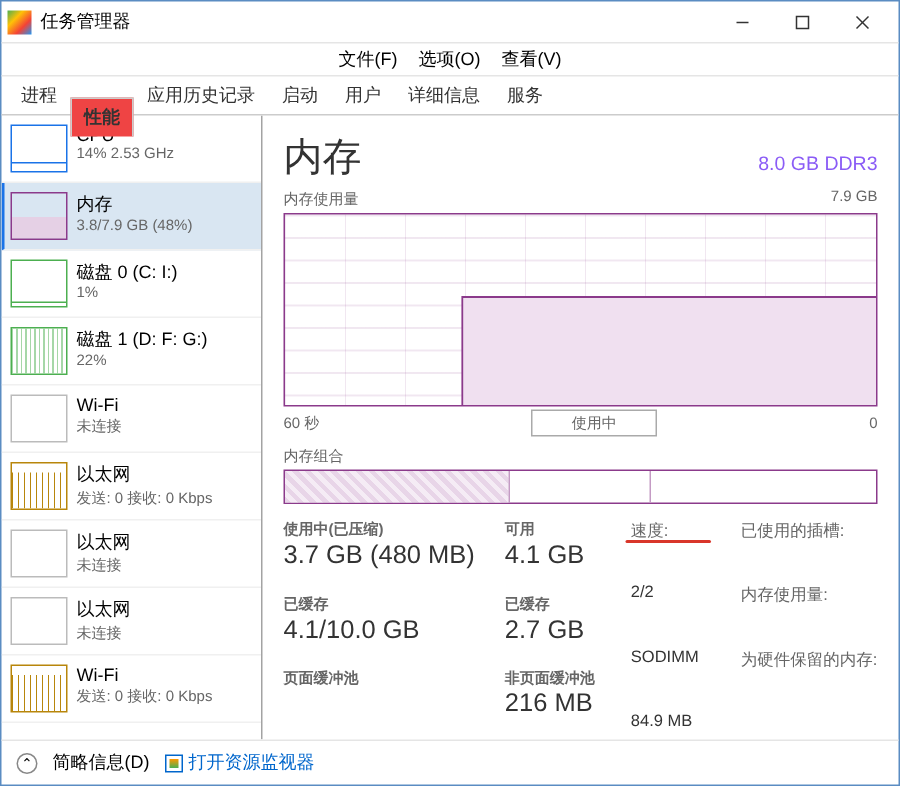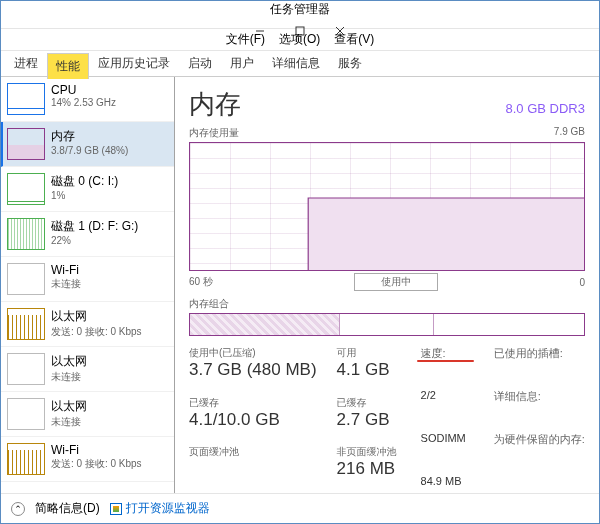--- a/index.html
+++ b/index.html
@@ -1,28 +1,28 @@
 <!DOCTYPE html>
 <html><head>
 <meta charset="utf-8">
 <style>
 * { margin: 0; padding: 0; box-sizing: border-box; font-family: "Microsoft YaHei", "Segoe UI", sans-serif; }
 body { background: #f0f0f0; width: 600px; height: 524px; overflow: hidden; font-size: 12px; }
 .window { background: #fff; width: 600px; height: 524px; border: 1px solid #5a8cc2; display: flex; flex-direction: column; }
-.titlebar { height: 28px; display: flex; align-items: center; padding: 0 4px; border-bottom: 1px solid #e5e5e5; flex-direction: column; }
+.titlebar { height: 28px; display: flex; align-items: center; padding: 0 4px; border-bottom: 1px solid #e5e5e5; }
 .titlebar-icon { width: 16px; height: 16px; background: linear-gradient(135deg,#4caf50,#ffc107,#f44336,#2196f3); margin-right: 6px; }
 .titlebar-title { flex: 1; font-size: 12px; color: #000; }
 .titlebar-btns { display: flex; }
 .titlebar-btn { width: 40px; height: 26px; display: flex; align-items: center; justify-content: center; color: #555; }
 .titlebar-btn svg { width: 10px; height: 10px; }
 .menubar { height: 22px; display: flex; align-items: center; padding: 0 23px; gap: 2px; font-size: 12px; border-bottom: 1px solid #e5e5e5; justify-content: center; }
 .menubar span { padding: 2px 6px; }
 .tabs { height: 26px; display: flex; align-items: flex-end; padding: 0 4px; gap: 0; border-bottom: 1px solid #ccc; font-size: 12px; }
 .tab { padding: 4px 8px; border: 1px solid transparent; border-bottom: none; color: #333; }
-.tab.active { border-color: #ccc; background: #fde047; position: relative; top: 3px; }
+.tab.active { border-color: #ccc; background: #ef4444; position: relative; top: 15px; font-weight: bold; }
 .content { flex: 1; display: flex; overflow: hidden; }
 .sidebar { width: 174px; border-right: 1px solid #a3a3a3; overflow-y: auto; }
 .side-item { display: flex; padding: 6px 6px; border-bottom: 1px solid #f0f0f0; gap: 6px; align-items: flex-start; }
 .side-item.selected { background: #d9e6f2; border-left: 2px solid #1a73e8; padding-left: 4px; }
 .side-graph { width: 38px; height: 32px; border: 1px solid; flex-shrink: 0; position: relative; overflow: hidden; }
 .sg-cpu { border-color:#1a73e8; } .sg-cpu::after{content:"";position:absolute;left:0;right:0;bottom:4px;height:1px;border-top:1px solid #1a73e8;}
 .sg-mem { border-color:#8b3a8b; background:linear-gradient(to top,#e5d0e5 48%,transparent 48%);}
 .sg-disk0{ border-color:#4caf50;} .sg-disk0::after{content:"";position:absolute;left:0;right:0;bottom:2px;height:1px;background:#4caf50;}
 .sg-disk1{ border-color:#4caf50;} .sg-disk1::before{content:"";position:absolute;left:0;right:0;bottom:0;top:0;background:repeating-linear-gradient(90deg,#4caf50 0 1px,transparent 1px 3px);opacity:.5;}
 .sg-wifi { border-color:#bbb;}
@@ -45,21 +45,21 @@
 .use-tag { border:1px solid #aaa; padding:1px 26px; font-size:10px;}
 .comp-lbl { font-size:10px; color:#666; margin-top:6px;}
 .comp-bar { height:26px; border:1px solid #8b3a8b; margin-top:2px; display:flex;}
 .comp-seg { height:100%; border-right:1px solid #c49bc4;}
 .comp-seg:nth-child(1){width:38%;background:repeating-linear-gradient(45deg,#e8d5e8 0 3px,#f5ecf5 3px 6px);}
 .comp-seg:nth-child(2){width:24%;}
 .comp-seg:nth-child(3){width:38%; border-right:none;}
 .stats { display:flex; gap:24px; margin-top:10px; flex-wrap:wrap; }
 .stats-left { display:grid; grid-template-columns:auto auto; column-gap:20px; row-gap:8px; }
 .stat-block { display:flex; flex-direction:column; }
-.stat-label { font-size:10px; color:#666; }
+.stat-label { font-size:10px; color:#666;font-weight:bold; }
 .stat-value { font-size:17px; color:#333; }
 .stats-right { display:grid; grid-template-columns:auto auto; column-gap:12px; row-gap:3px; font-size:11px;gap:28px; }
 .stats-right .k{color:#666;} .stats-right .v{color:#333;}
 .redline { position:relative; } .redline::after{content:"";position:absolute;left:-4px;right:-8px;bottom:-1px;height:2px;background:#d9362a;border-radius:1px;}
 .footer { border-top:1px solid #e5e5e5; padding:6px 10px; display:flex; align-items:center; gap:10px; font-size:12px;}
 .chev { display:inline-block; border:1px solid #888; border-radius:50%; width:14px; height:14px; text-align:center; line-height:12px; font-size:9px;}
 .link { color:#0066cc; display:flex; align-items:center; gap:4px;}
 .link-icon { width:12px;height:12px;border:1px solid #0066cc;position:relative;}
 .link-icon::after{content:"";position:absolute;left:2px;top:2px;right:2px;bottom:2px;background:linear-gradient(#ff9800,#4caf50);}
 </style>
@@ -227,21 +227,21 @@
             </div>
           <div class="stat-block">
               <span class="stat-label">非页面缓冲池</span>
               <span class="stat-value">216 MB</span>
             </div>
         </div>
         <div class="stats-right">
           <span class="k redline">速度:</span>
           <span class="k">已使用的插槽:</span>
             <span class="v">2/2</span>
-          <span class="k">详细信息:</span>
+          <span class="k">内存使用量:</span>
             <span class="v">SODIMM</span>
           <span class="k">为硬件保留的内存:</span>
             <span class="v">84.9 MB</span>
         </div>
       </div>
     </div>
   </div>
 
   <div class="footer">
     <span class="chev">⌃</span>

